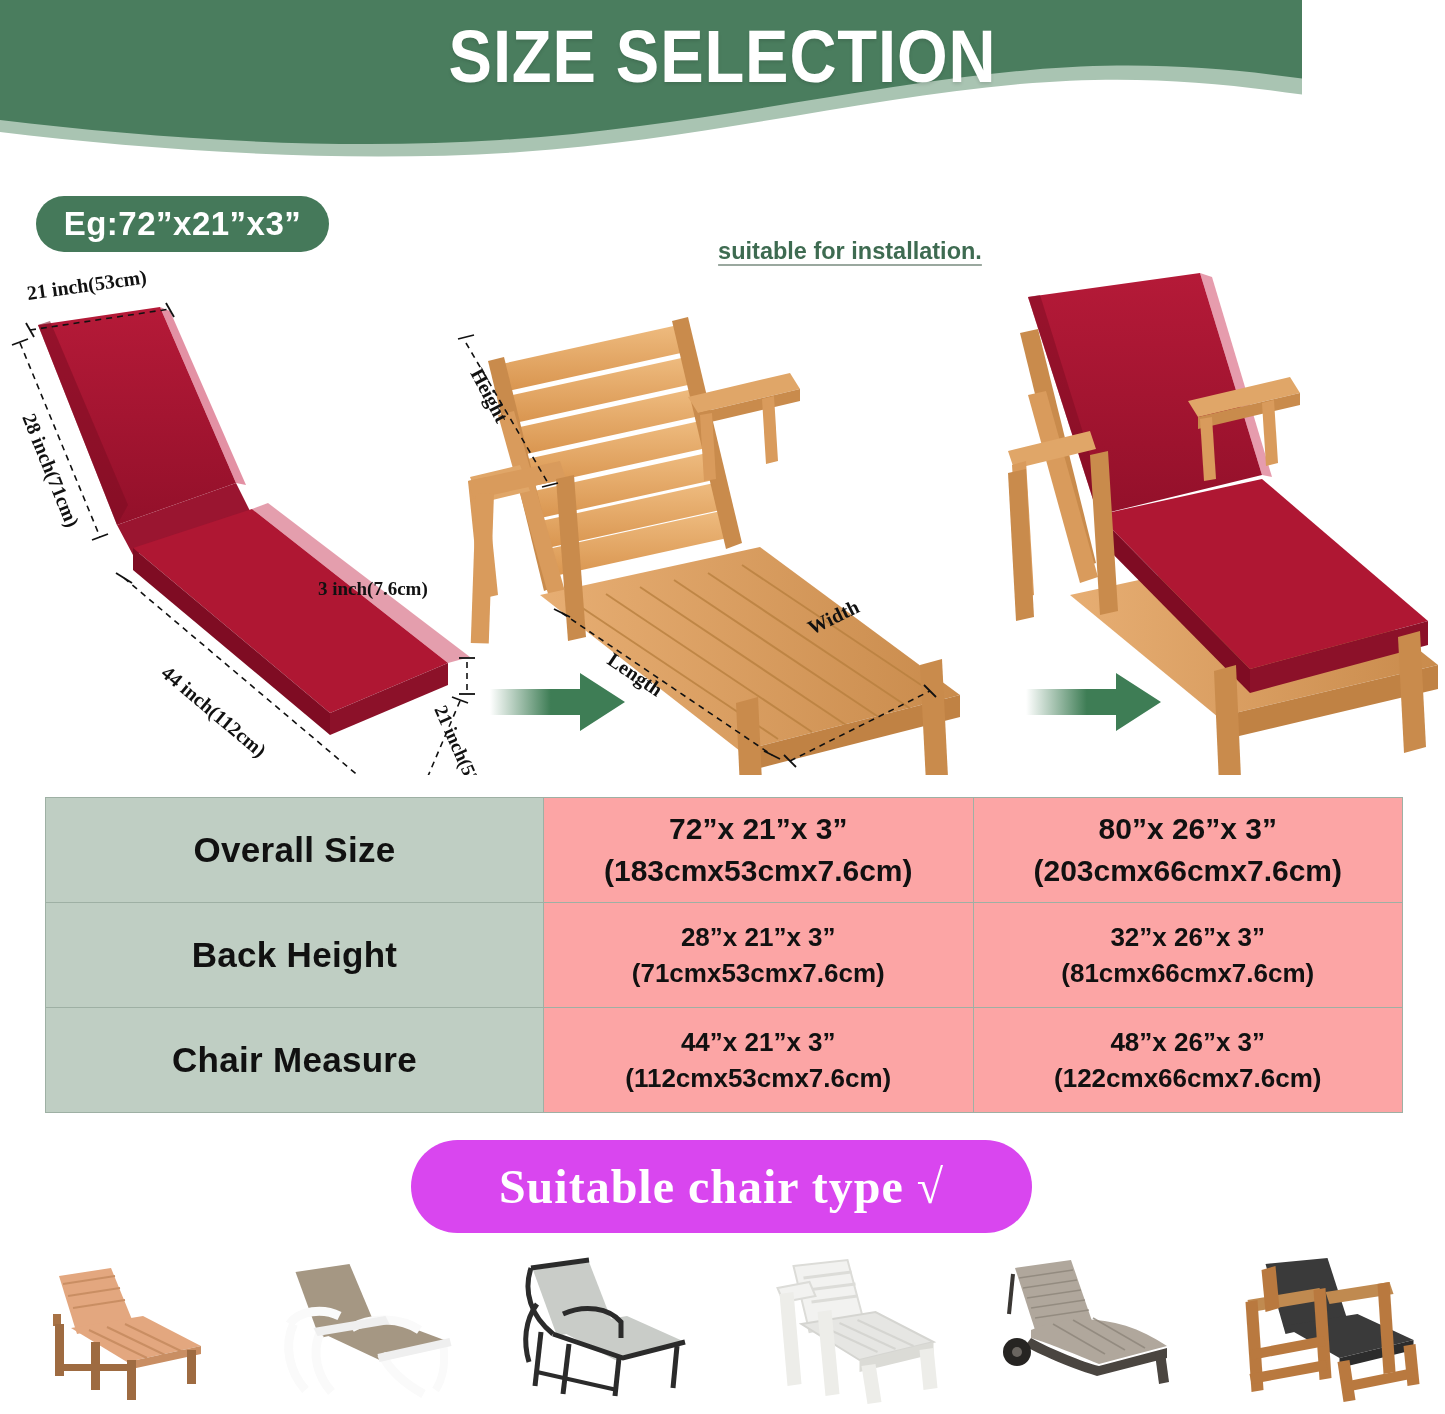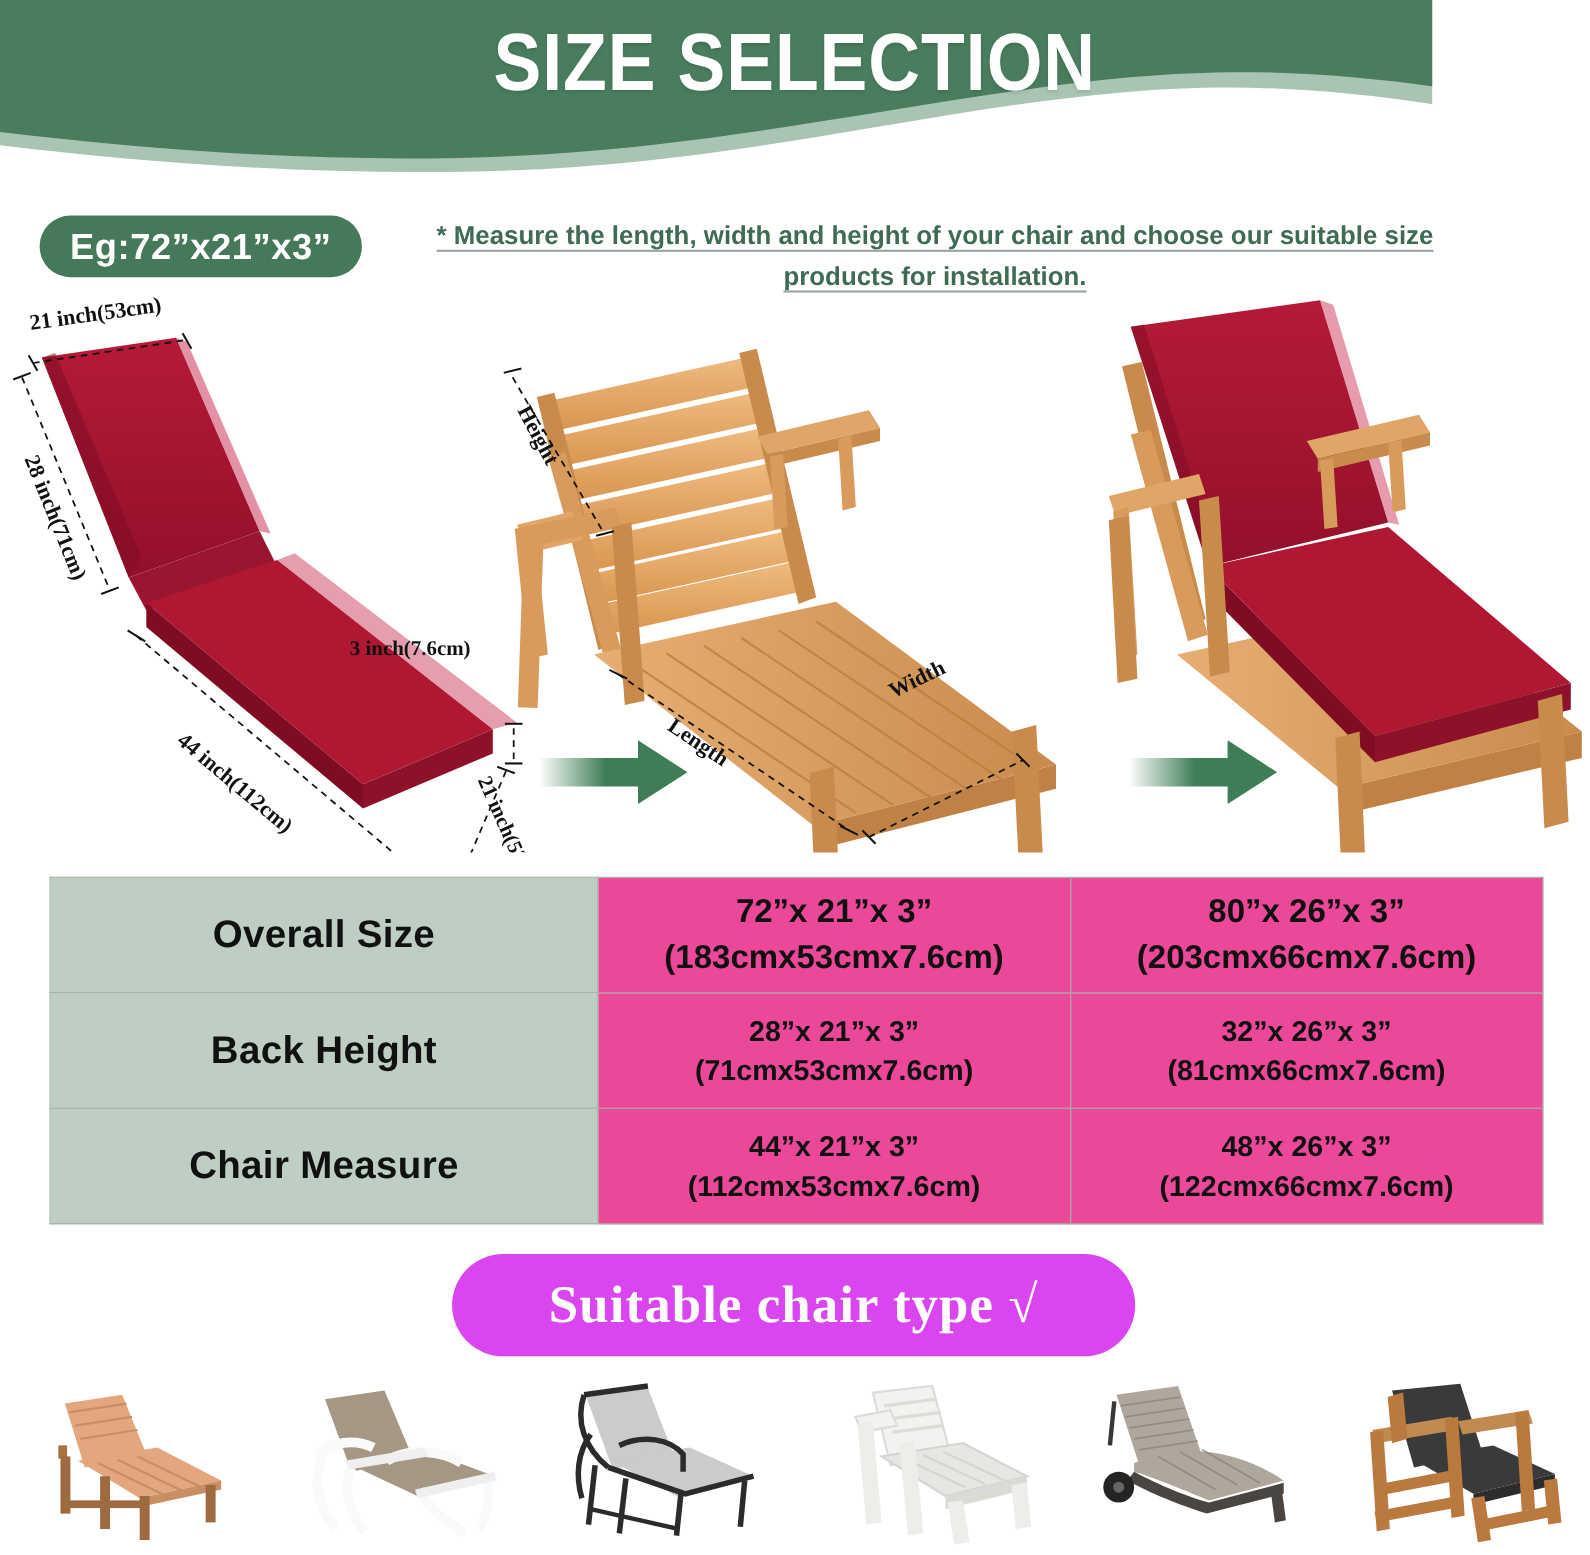--- a/index.html
+++ b/index.html
@@ -30,21 +30,21 @@
   .dim-s{font-family:"Liberation Serif",serif;font-weight:bold;font-size:19px;fill:#111;}
   .lead{stroke:#111;stroke-width:1.6;stroke-dasharray:6 5;fill:none;}
   .tick{stroke:#111;stroke-width:1.8;fill:none;}
 
   
   .spec{position:absolute;left:45px;top:797px;width:1358px;border-collapse:collapse;
     table-layout:fixed;}
   .spec td{border:1px solid #9eb0a4;vertical-align:middle;text-align:center;}
   .spec .lab{background:#bfcec3;width:495px;height:102px;
     font-size:35px;font-weight:bold;color:#111;letter-spacing:.3px;}
-  .spec .val{background:#ec4899;font-size:26px;font-weight:bold;color:#111;
+  .spec .val{background:#fca5a5;font-size:26px;font-weight:bold;color:#111;
     line-height:36px;}
   .spec tr.r0 .val{font-size:30px;line-height:42px;}
 
   
   .suit{position:absolute;left:411px;top:1140px;width:621px;height:93px;
     background:#d946ef;border-radius:47px;display:flex;align-items:center;
     justify-content:center;color:#fff;font-family:"Liberation Serif",serif;
     font-weight:bold;font-size:48px;letter-spacing:1px;}
 
   
@@ -59,23 +59,22 @@
 <div class="header">
   <svg width="1445" height="185" viewBox="0 0 1445 185">
     <path d="M0,0 H1445 V118 C1290,92 1180,70 1020,84 C860,98 700,140 520,152 C340,164 150,150 0,132 Z" fill="#A9C4B2"></path>
     <path d="M0,0 H1445 V100 C1300,78 1190,56 1030,70 C870,84 690,128 500,140 C330,151 150,138 0,120 Z" fill="#4A7D5E"></path>
   </svg>
   <div class="header-title">SIZE SELECTION</div>
 </div>
 
 <div class="eg-badge">Eg:72”x21”x3”</div>
 <div class="note">
-  <span>* Measure the length, width and height of your chair and choose our suitable size</span>
   <br>
-  <span>products for installation.</span>
+  <span>suitable for installation.</span>
 </div>
 
 <div class="stage">
 <svg width="1445" height="510" viewBox="0 0 1445 510">
   <defs>
     <linearGradient id="arrowGrad" x1="0" y1="0" x2="1" y2="0">
       <stop offset="0" stop-color="#3E7D55" stop-opacity="0"></stop>
       <stop offset="0.45" stop-color="#3E7D55" stop-opacity="1"></stop>
       <stop offset="1" stop-color="#3E7D55" stop-opacity="1"></stop>
     </linearGradient>

